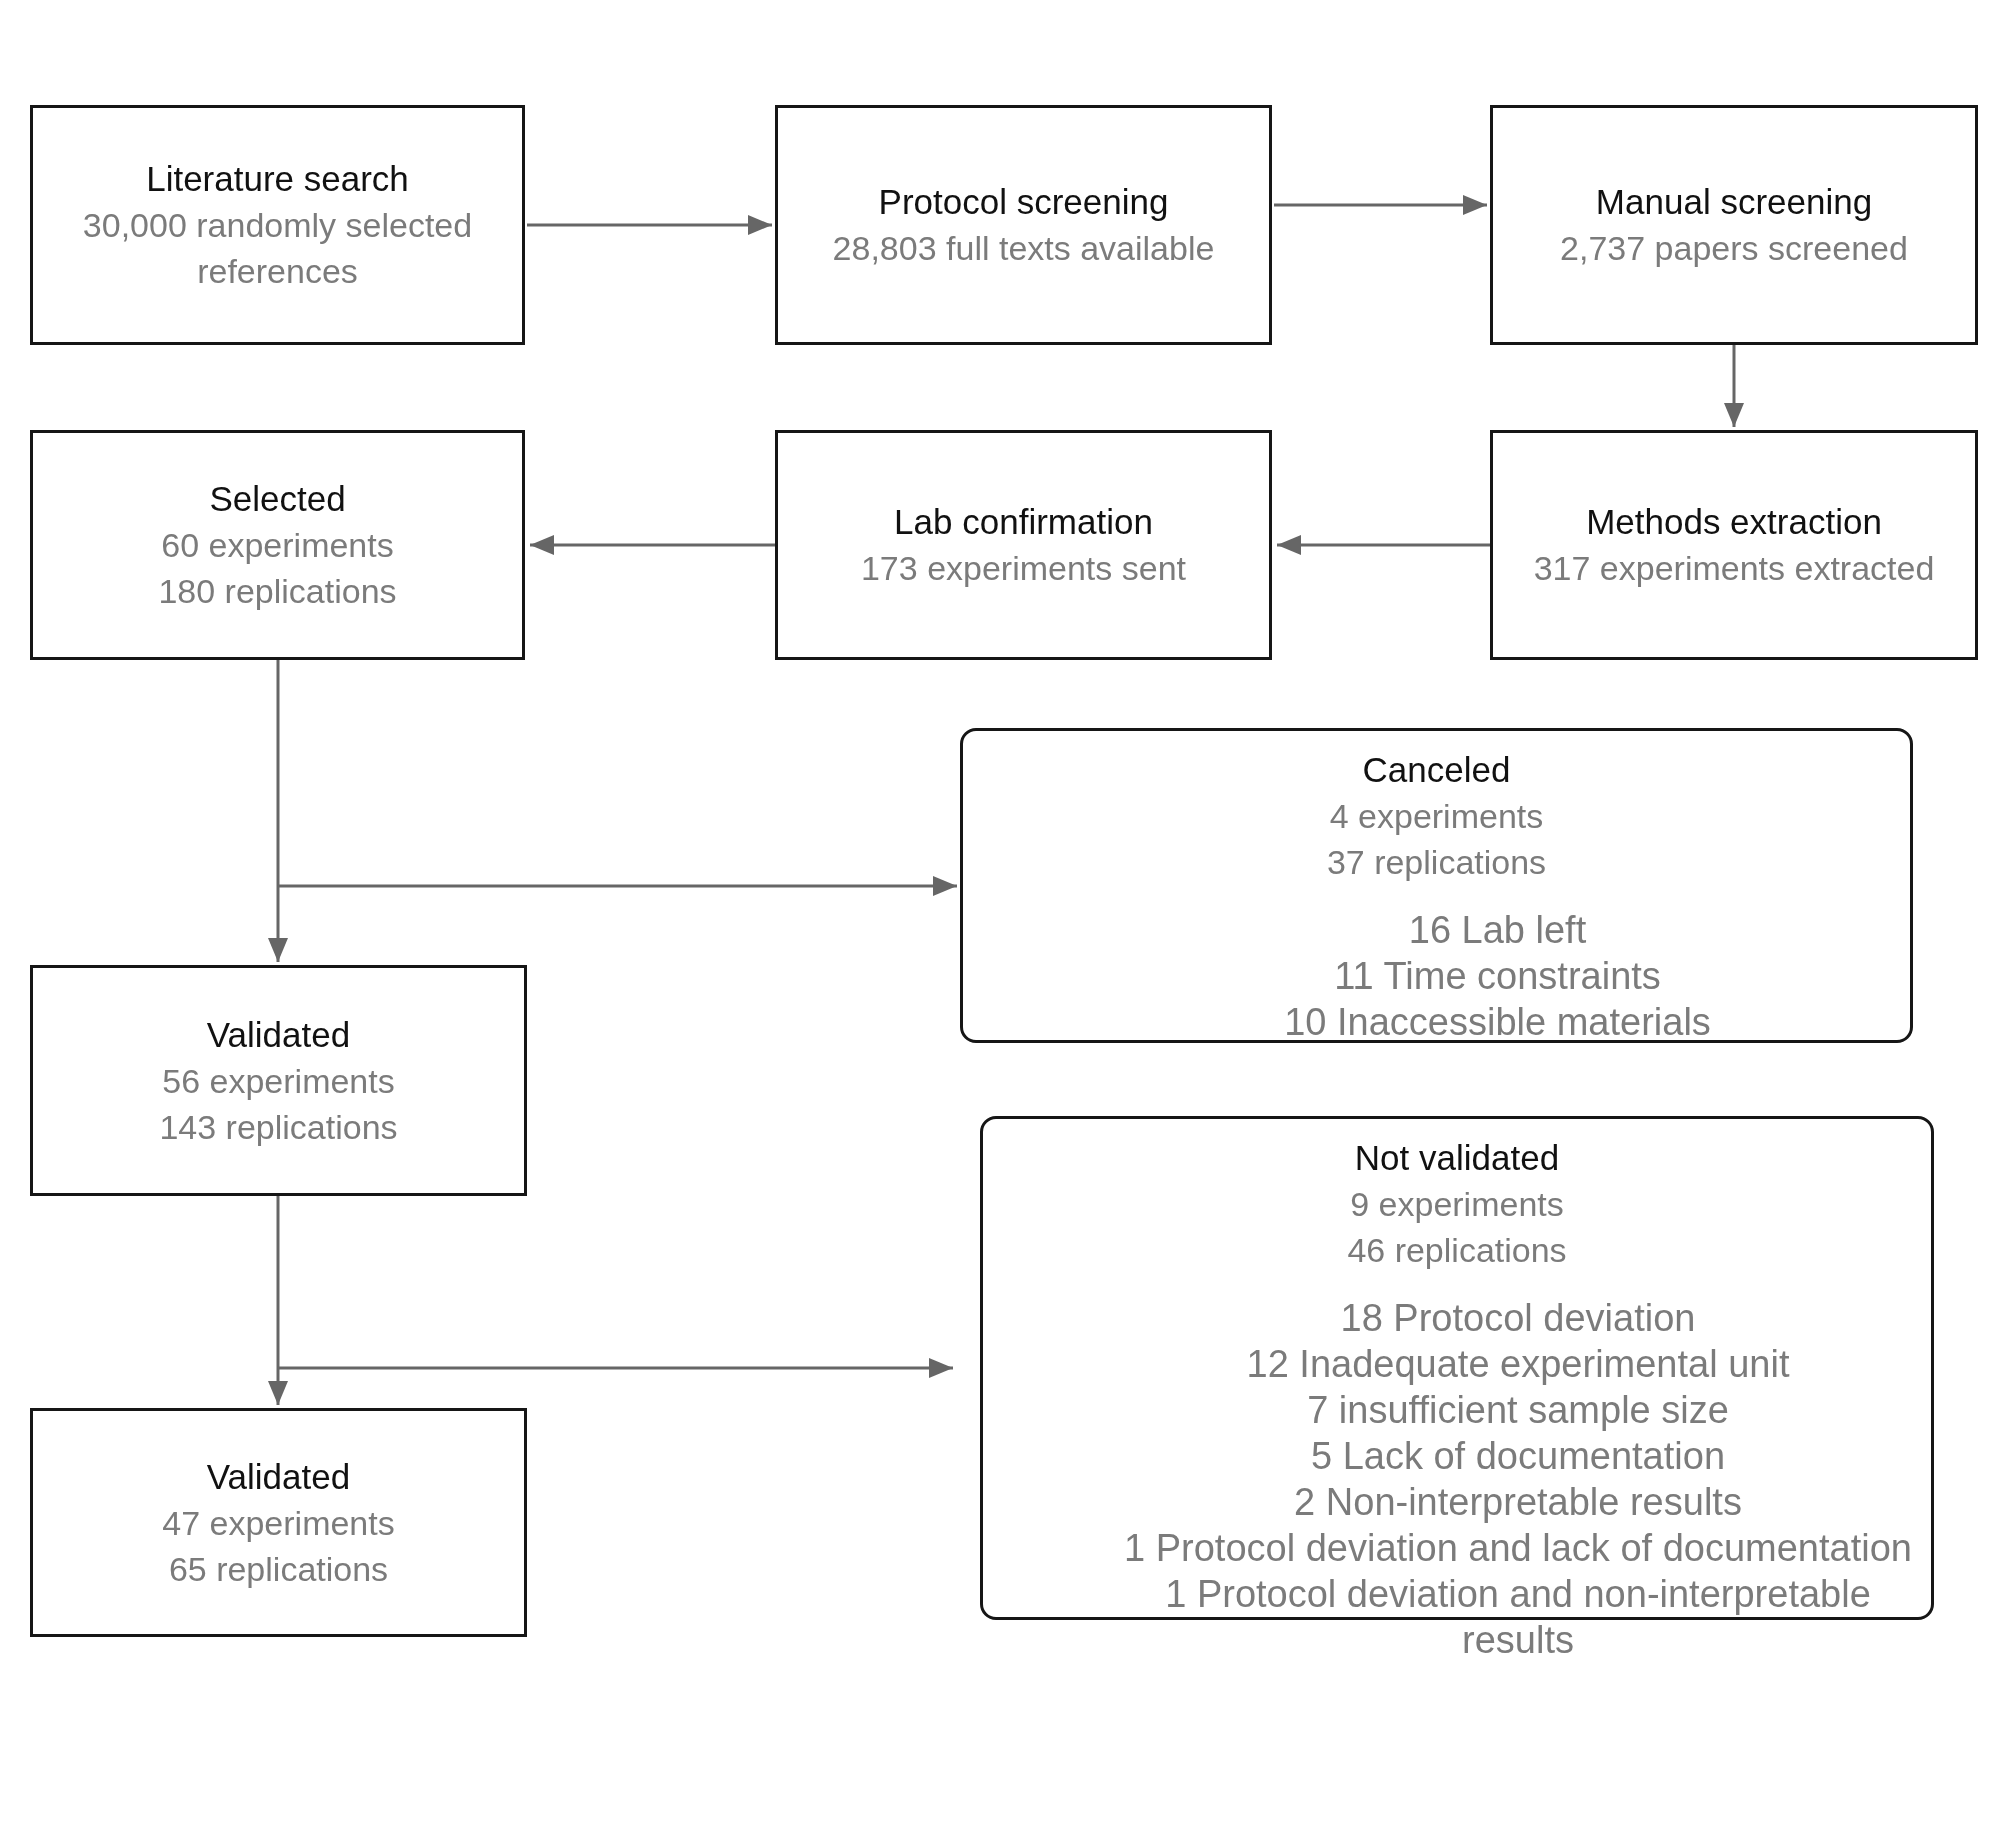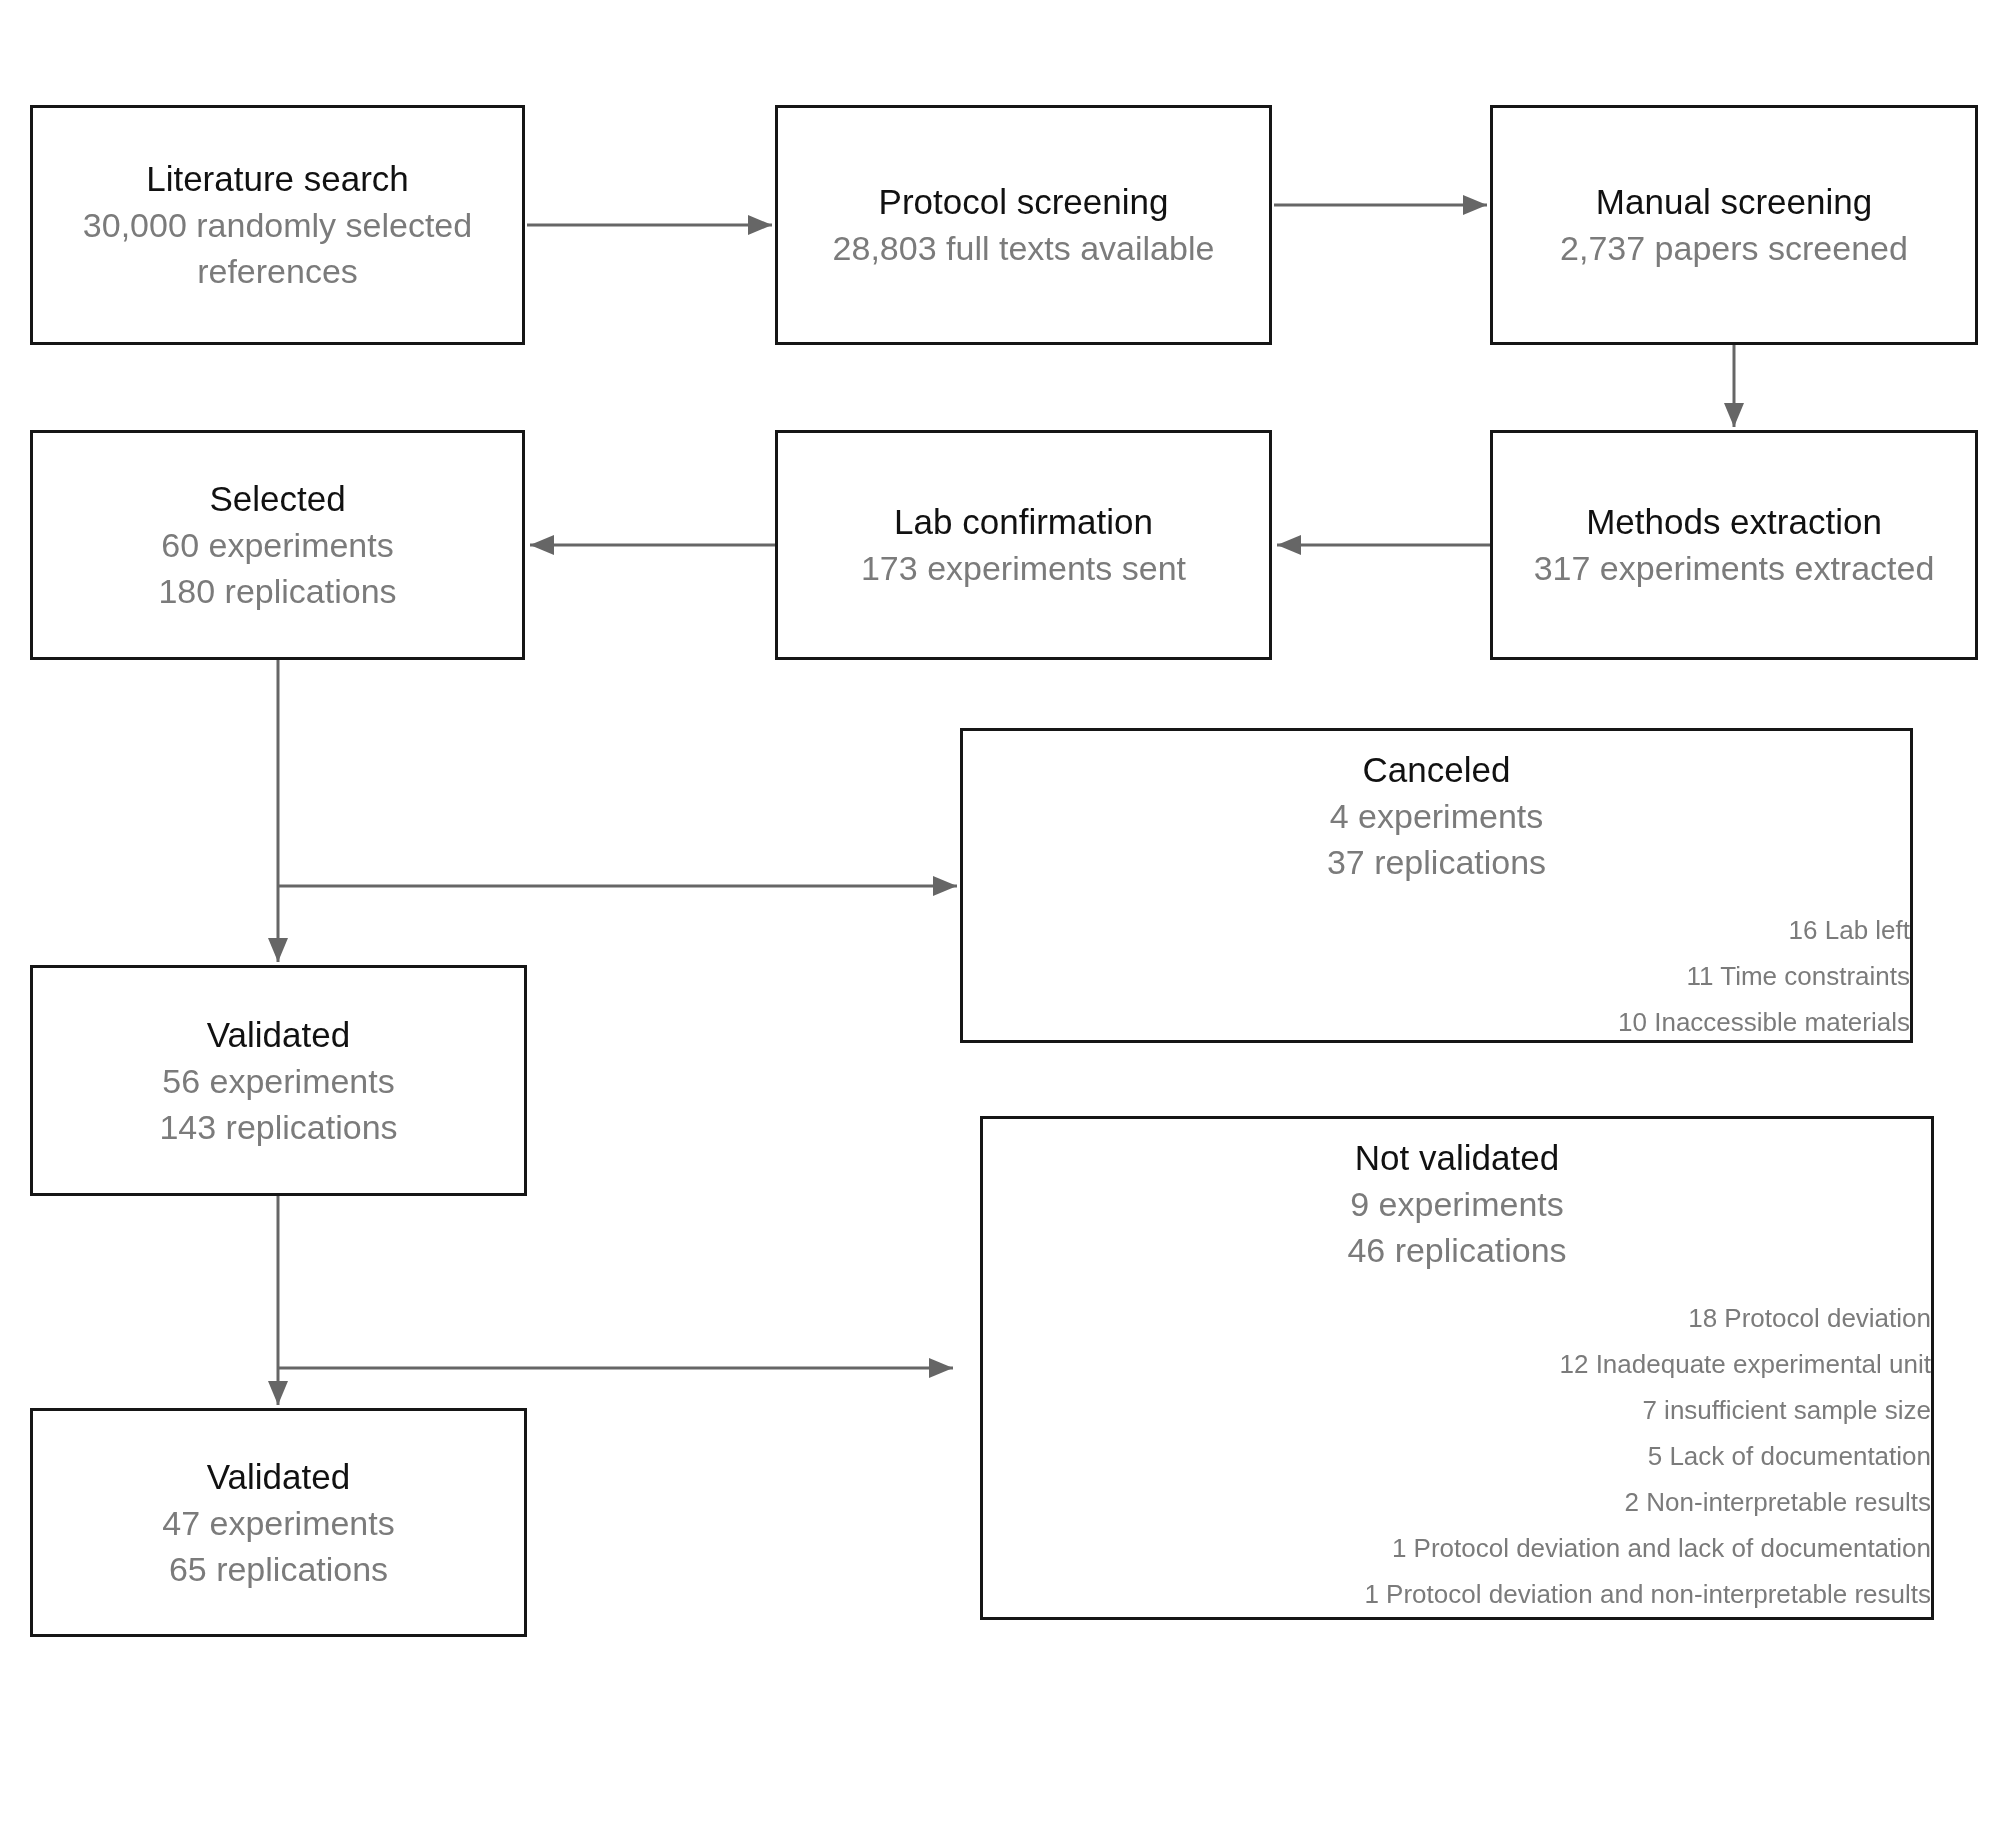--- a/index.html
+++ b/index.html
@@ -25,34 +25,35 @@
     background:var(--bg);
   }
   .box.small{
     display:flex;flex-direction:column;
     justify-content:center;align-items:center;
     text-align:center;
   }
   .box.big{
     text-align:center;
     padding-top:16px;
+    border-radius:16px;
   }
   .title{
     font-size:35px;line-height:46px;
     color:var(--title-color);
   }
   .sub{
     font-size:34px;line-height:46px;
     color:var(--subtitle-color);
   }
   .gap{height:22px;}
   .reason{
-    font-size:26px;line-height:46px;
+    font-size:38px;line-height:46px;
     color:var(--subtitle-color);
-    text-align:right;
+    text-align:center;
     padding-left:122px;
   }
 </style>
 </head>
 <body>
 
 <div class="page">
 
   <svg class="connectors" width="2000" height="1825" viewBox="0 0 2000 1825">
     <defs>

